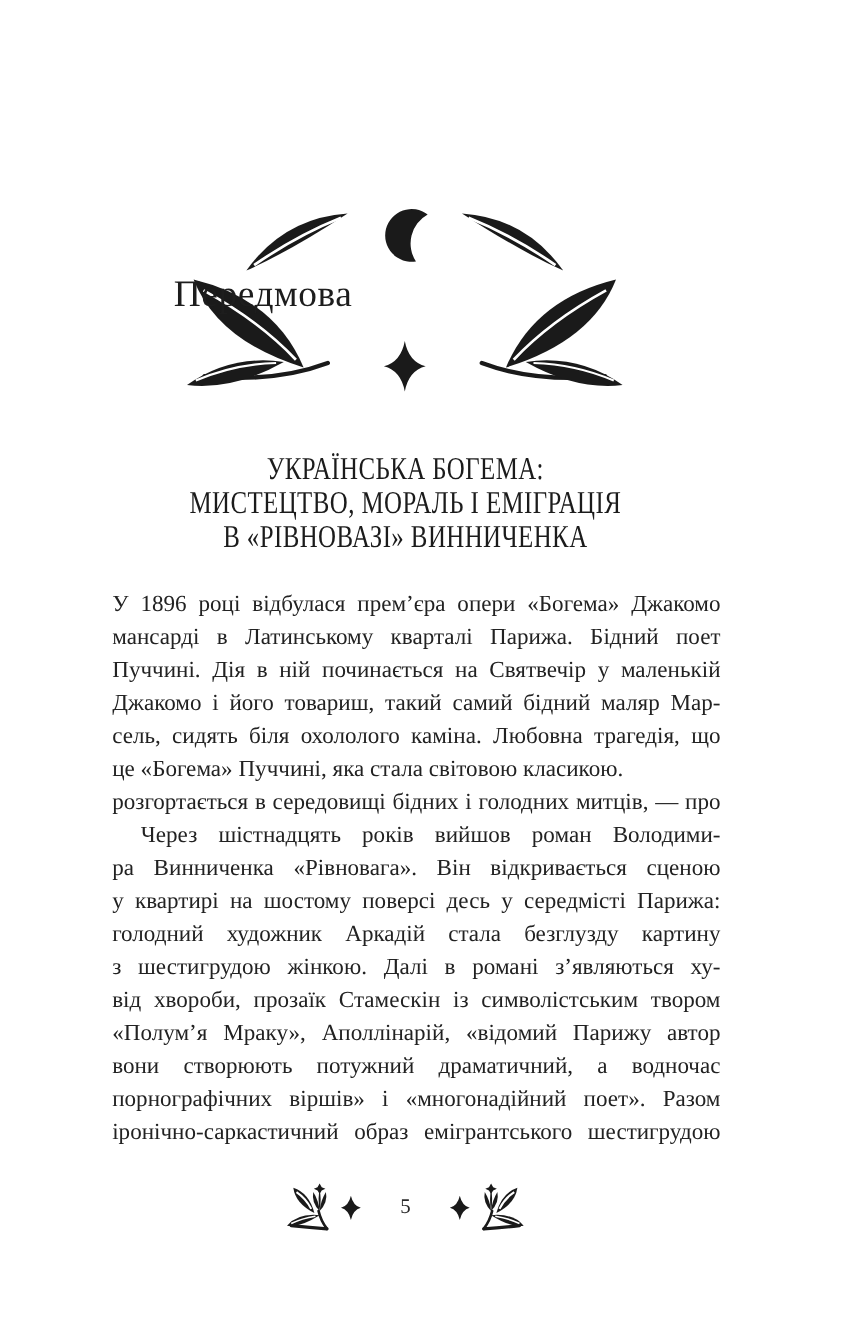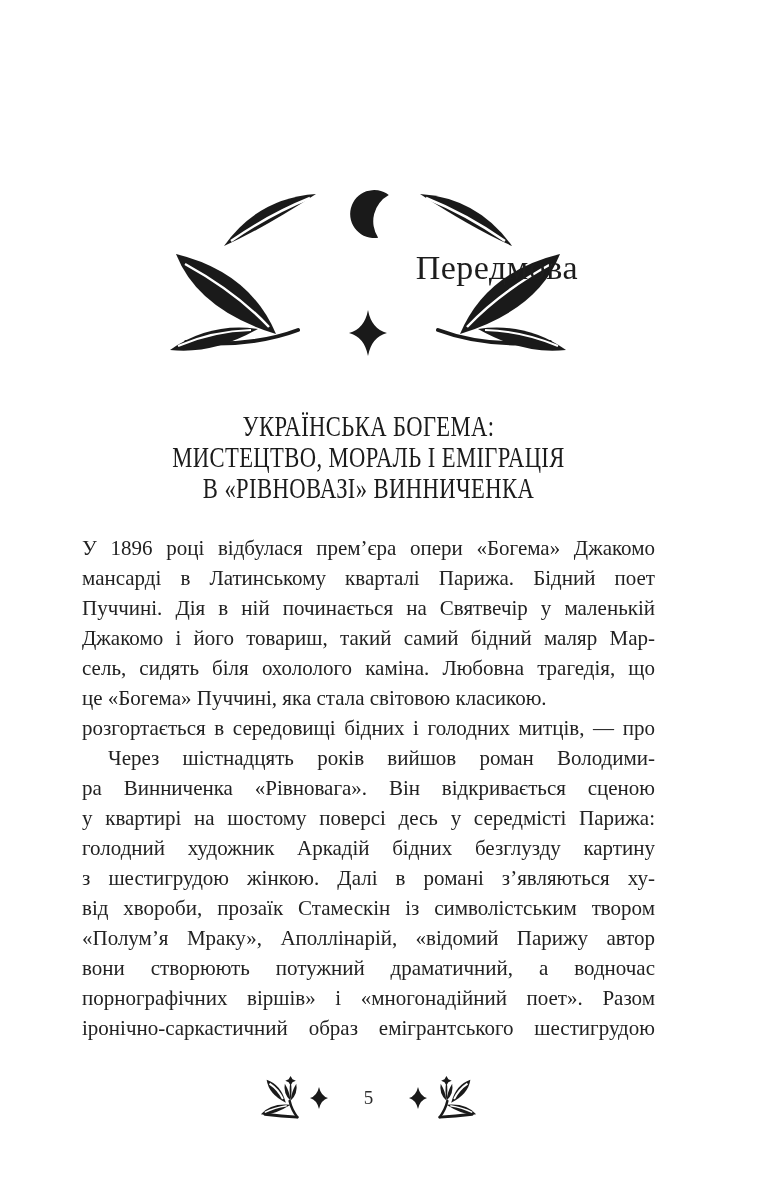--- a/index.html
+++ b/index.html
@@ -7,36 +7,36 @@
     position:relative;width:765px;height:1200px;margin:0 auto;
     background:#ffffff;color:#212121;
     font-family:"Liberation Serif","DejaVu Serif",serif;
     overflow:hidden;
   }
   
   .ornament-top{position:absolute;left:158px;top:178px;width:420px;height:185px}
   .ornament-top svg{position:absolute;left:0;top:0}
   .chapter-title{
     position:absolute;left:0;top:70px;width:100%;margin:0;
-    text-align:right;font-size:34px;line-height:40px;font-weight:400;
+    text-align:left;font-size:34px;line-height:40px;font-weight:400;
     letter-spacing:.5px;color:#1d1d1d;
   }
   
   .section-heading{
     position:absolute;left:82px;top:411px;width:573px;
     text-align:center;color:#1b1b1b;
     transform:scaleX(.78);transform-origin:50% 0;
   }
   .hline{font-size:29px;line-height:31px;letter-spacing:.5px;white-space:nowrap;font-weight:400}
   
   .body-text{position:absolute;left:82px;top:533px;width:573px}
   .para{margin:0}
   .bline{
     font-size:21px;line-height:30px;height:30px;overflow:hidden;
-    text-align:justify;text-align-last:justify;color:#222;
+    text-align:justify;text-align-last:justify;color:#222;margin-left:20px;
   }
   .bline.flush{text-align-last:left}
   .bline.ind{text-indent:26px}
   
   .page-footer{
     position:absolute;left:82px;top:1074px;width:573px;height:48px;
     display:flex;align-items:center;justify-content:center;
   }
   .floral{width:44px;height:46px;flex:0 0 auto}
   .diamond{width:20px;height:22px;flex:0 0 auto}
@@ -98,21 +98,21 @@
         <div class="bline">Пуччині. Дія в ній починається на Святвечір у маленькій</div>
         <div class="bline">Джакомо і його товариш, такий самий бідний маляр Мар-</div>
         <div class="bline">сель, сидять біля охололого каміна. Любовна трагедія, що</div>
         <div class="bline flush">це «Богема» Пуччині, яка стала світовою класикою.</div>
         <div class="bline">розгортається в середовищі бідних і голодних митців, — про</div>
       </div>
       <div class="para">
         <div class="bline ind">Через шістнадцять років вийшов роман Володими-</div>
         <div class="bline">ра Винниченка «Рівновага». Він відкривається сценою</div>
         <div class="bline">у квартирі на шостому поверсі десь у середмісті Парижа:</div>
-        <div class="bline">голодний художник Аркадій бідних безглузду картину</div>
+        <div class="bline">голодний художник Аркадій стала безглузду картину</div>
         <div class="bline">з шестигрудою жінкою. Далі в романі з’являються ху-</div>
         <div class="bline">від хвороби, прозаїк Стамескін із символістським твором</div>
         <div class="bline">«Полум’я Мраку», Аполлінарій, «відомий Парижу автор</div>
         <div class="bline">вони створюють потужний драматичний, а водночас</div>
         <div class="bline">порнографічних віршів» і «многонадійний поет». Разом</div>
         <div class="bline">іронічно-саркастичний образ емігрантського шестигрудою</div>
       </div>
     </div>
 
   <div class="page-footer">

